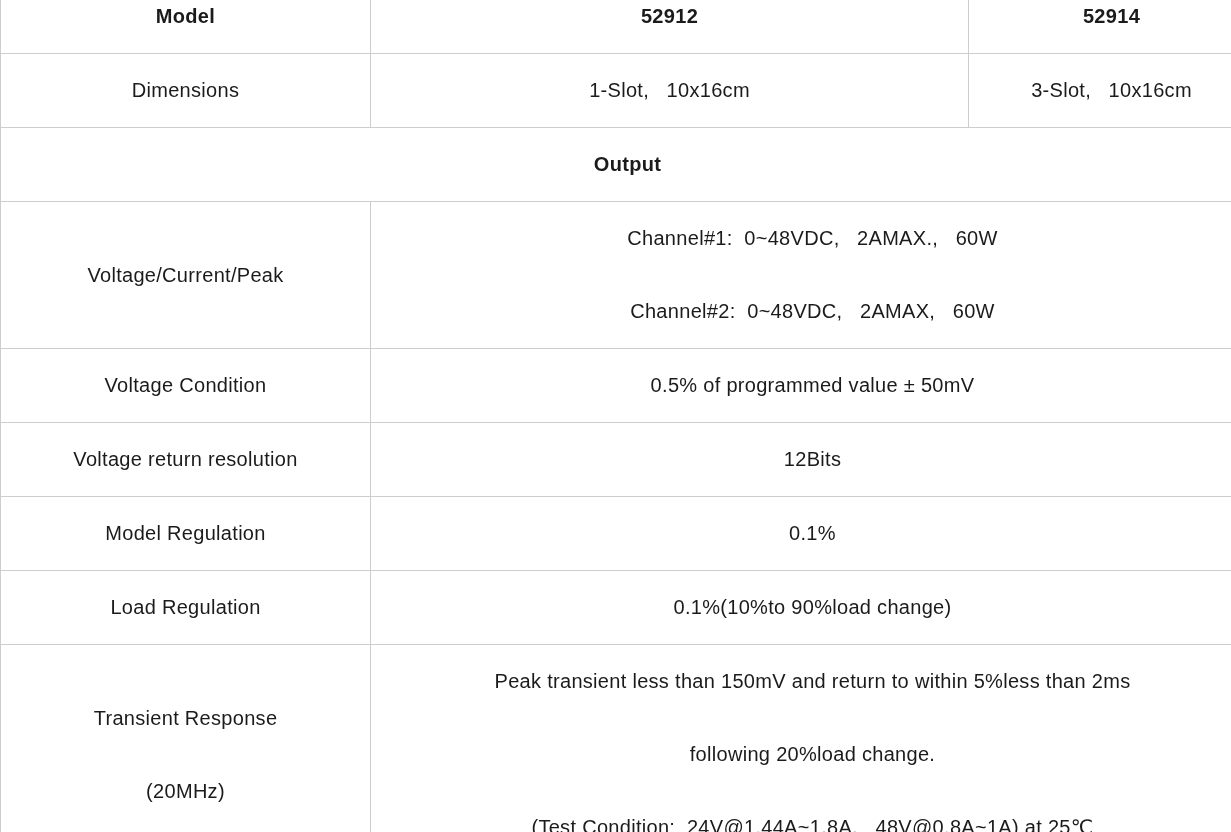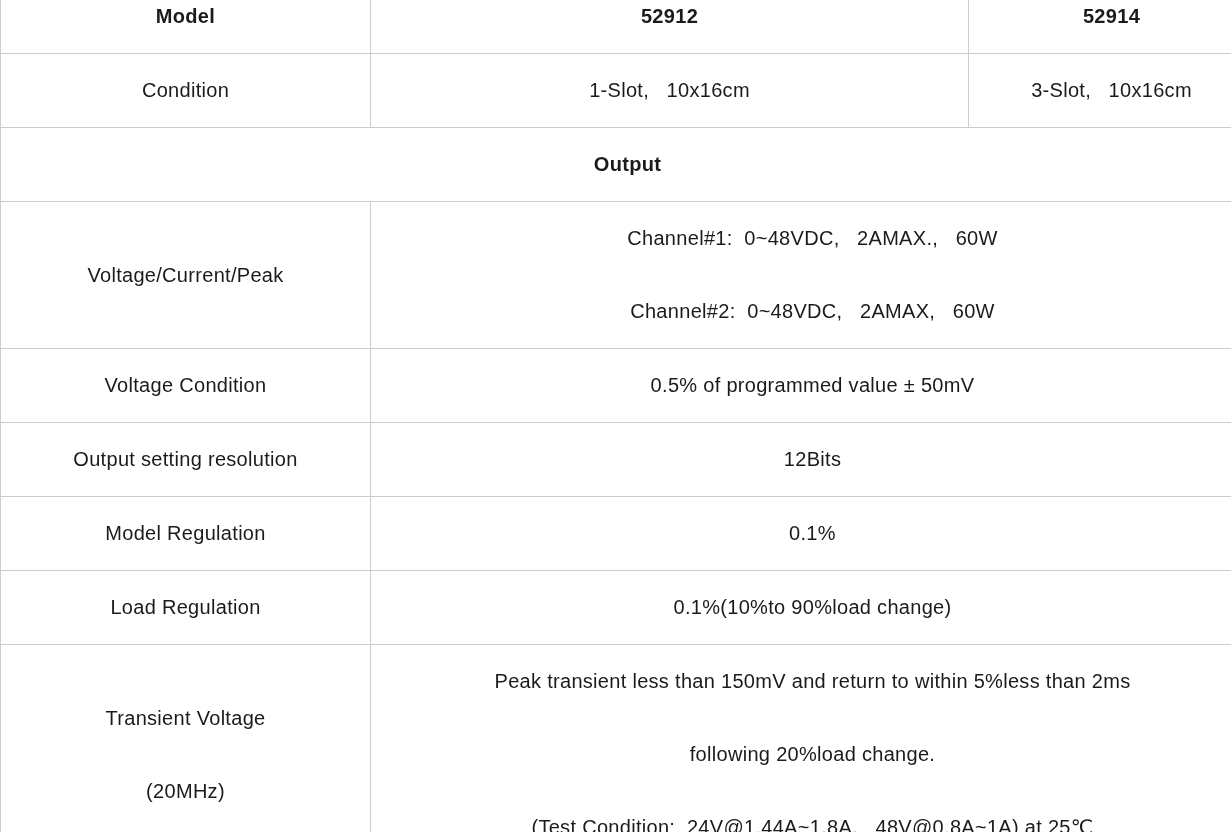--- a/index.html
+++ b/index.html
@@ -60,21 +60,21 @@
       <td>
         <div class="line bold">52912</div>
       </td>
       <td>
         <div class="line bold">52914</div>
       </td>
     </tr>
 
     <tr>
       <td>
-        <div class="line">Condition</div>
+        <div class="line">Dimensions</div>
       </td>
       <td>
         <div class="line">1-Slot,&nbsp;&nbsp; 10x16cm</div>
       </td>
       <td>
         <div class="line">3-Slot,&nbsp;&nbsp; 10x16cm</div>
       </td>
     </tr>
 
     <tr>
@@ -97,21 +97,21 @@
       <td>
         <div class="line">Voltage Condition</div>
       </td>
       <td colspan="2">
         <div class="line">0.5% of programmed value ± 50mV</div>
       </td>
     </tr>
 
     <tr>
       <td>
-        <div class="line">Output setting resolution</div>
+        <div class="line">Voltage return resolution</div>
       </td>
       <td colspan="2">
         <div class="line">12Bits</div>
       </td>
     </tr>
 
     <tr>
       <td>
         <div class="line">Model Regulation</div>
       </td>
@@ -124,21 +124,21 @@
       <td>
         <div class="line">Load Regulation</div>
       </td>
       <td colspan="2">
         <div class="line">0.1%(10%to 90%load change)</div>
       </td>
     </tr>
 
     <tr>
       <td>
-        <div class="line">Transient Voltage</div>
+        <div class="line">Transient Response</div>
         <div class="line">(20MHz)</div>
       </td>
       <td colspan="2">
         <div class="line">Peak transient less than 150mV and return to within 5%less than 2ms</div>
         <div class="line">following 20%load change.</div>
         <div class="line">(Test Condition:&nbsp; 24V@1.44A~1.8A,&nbsp;&nbsp; 48V@0.8A~1A) at 25℃</div>
       </td>
     </tr>
   </tbody>
     </table>

